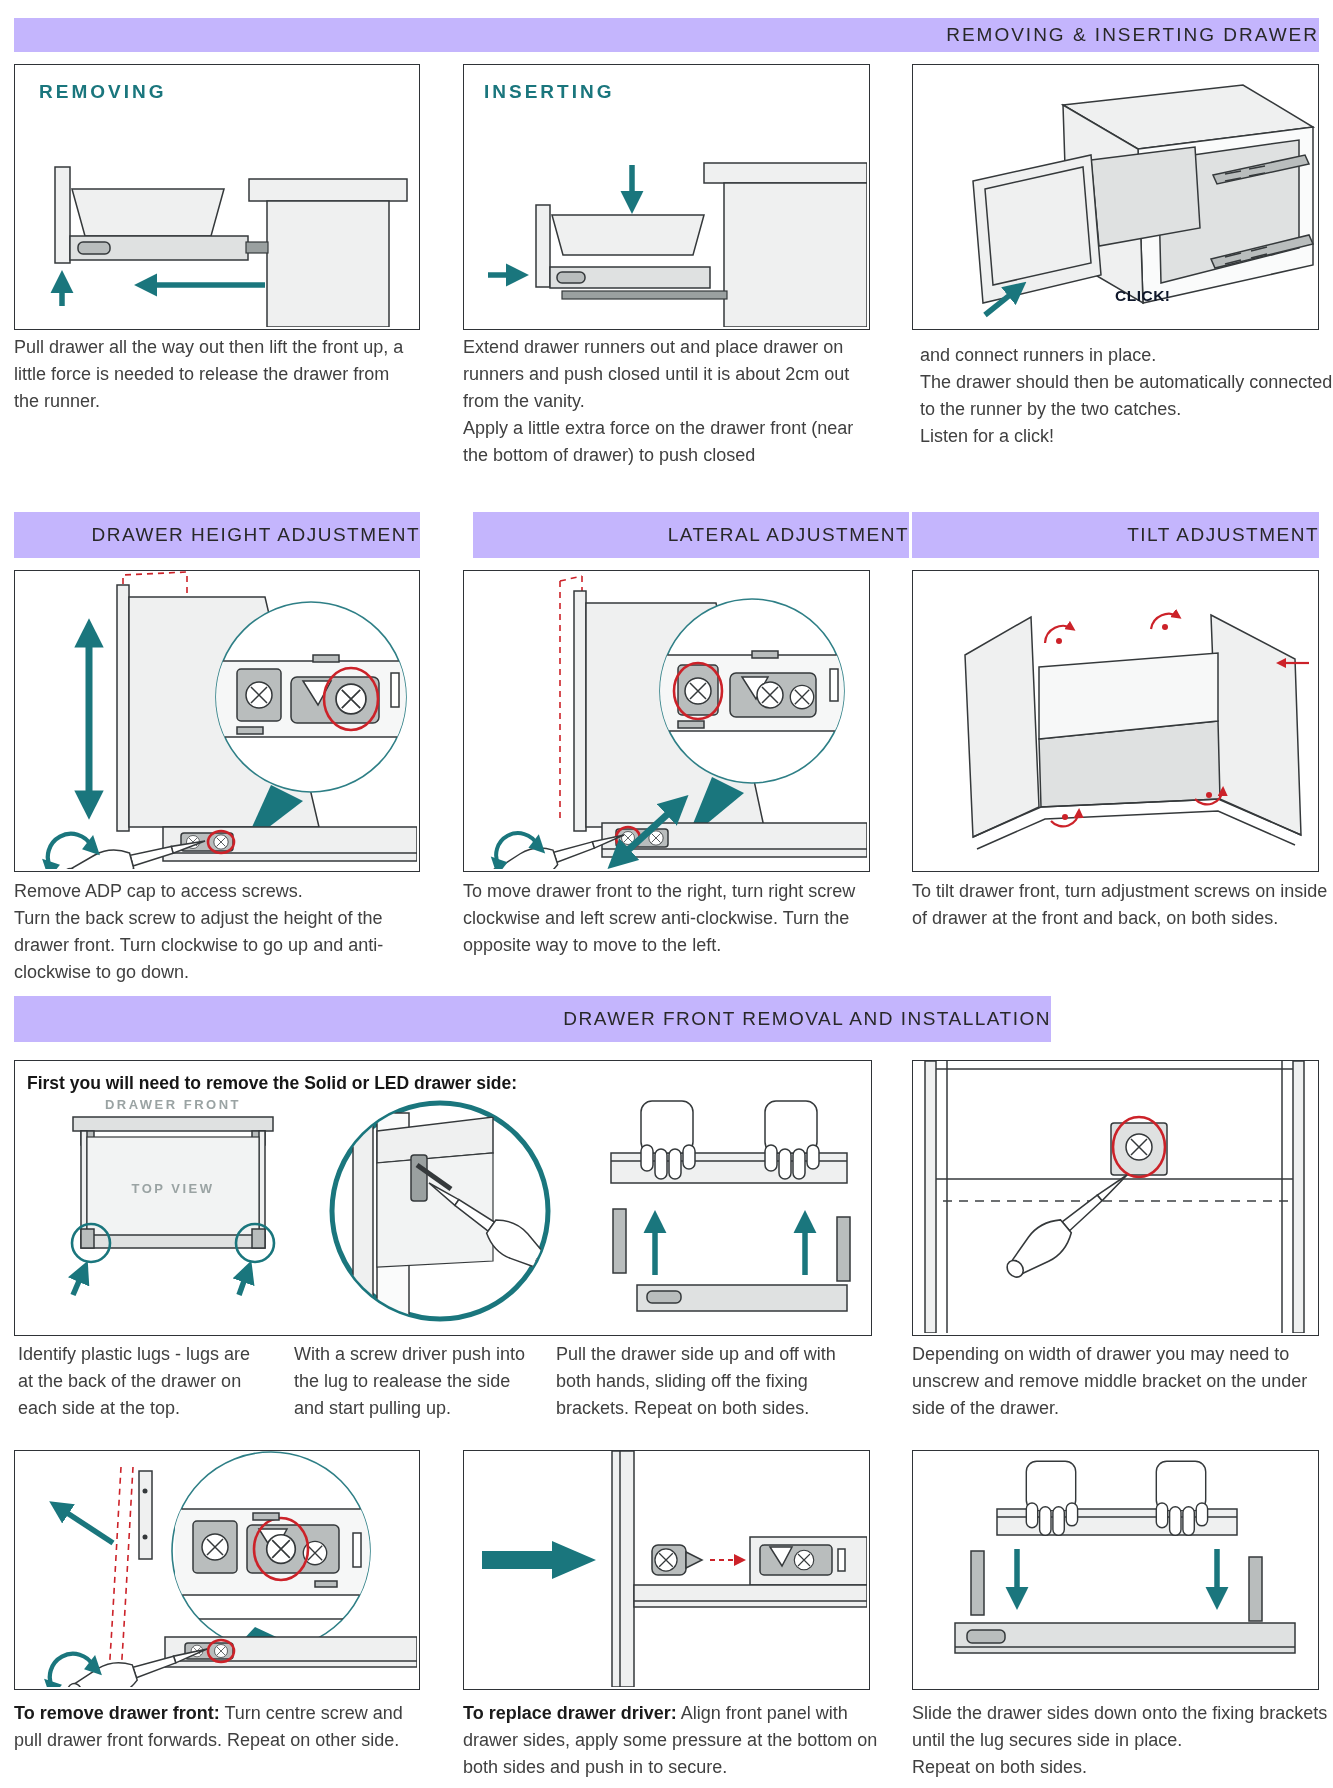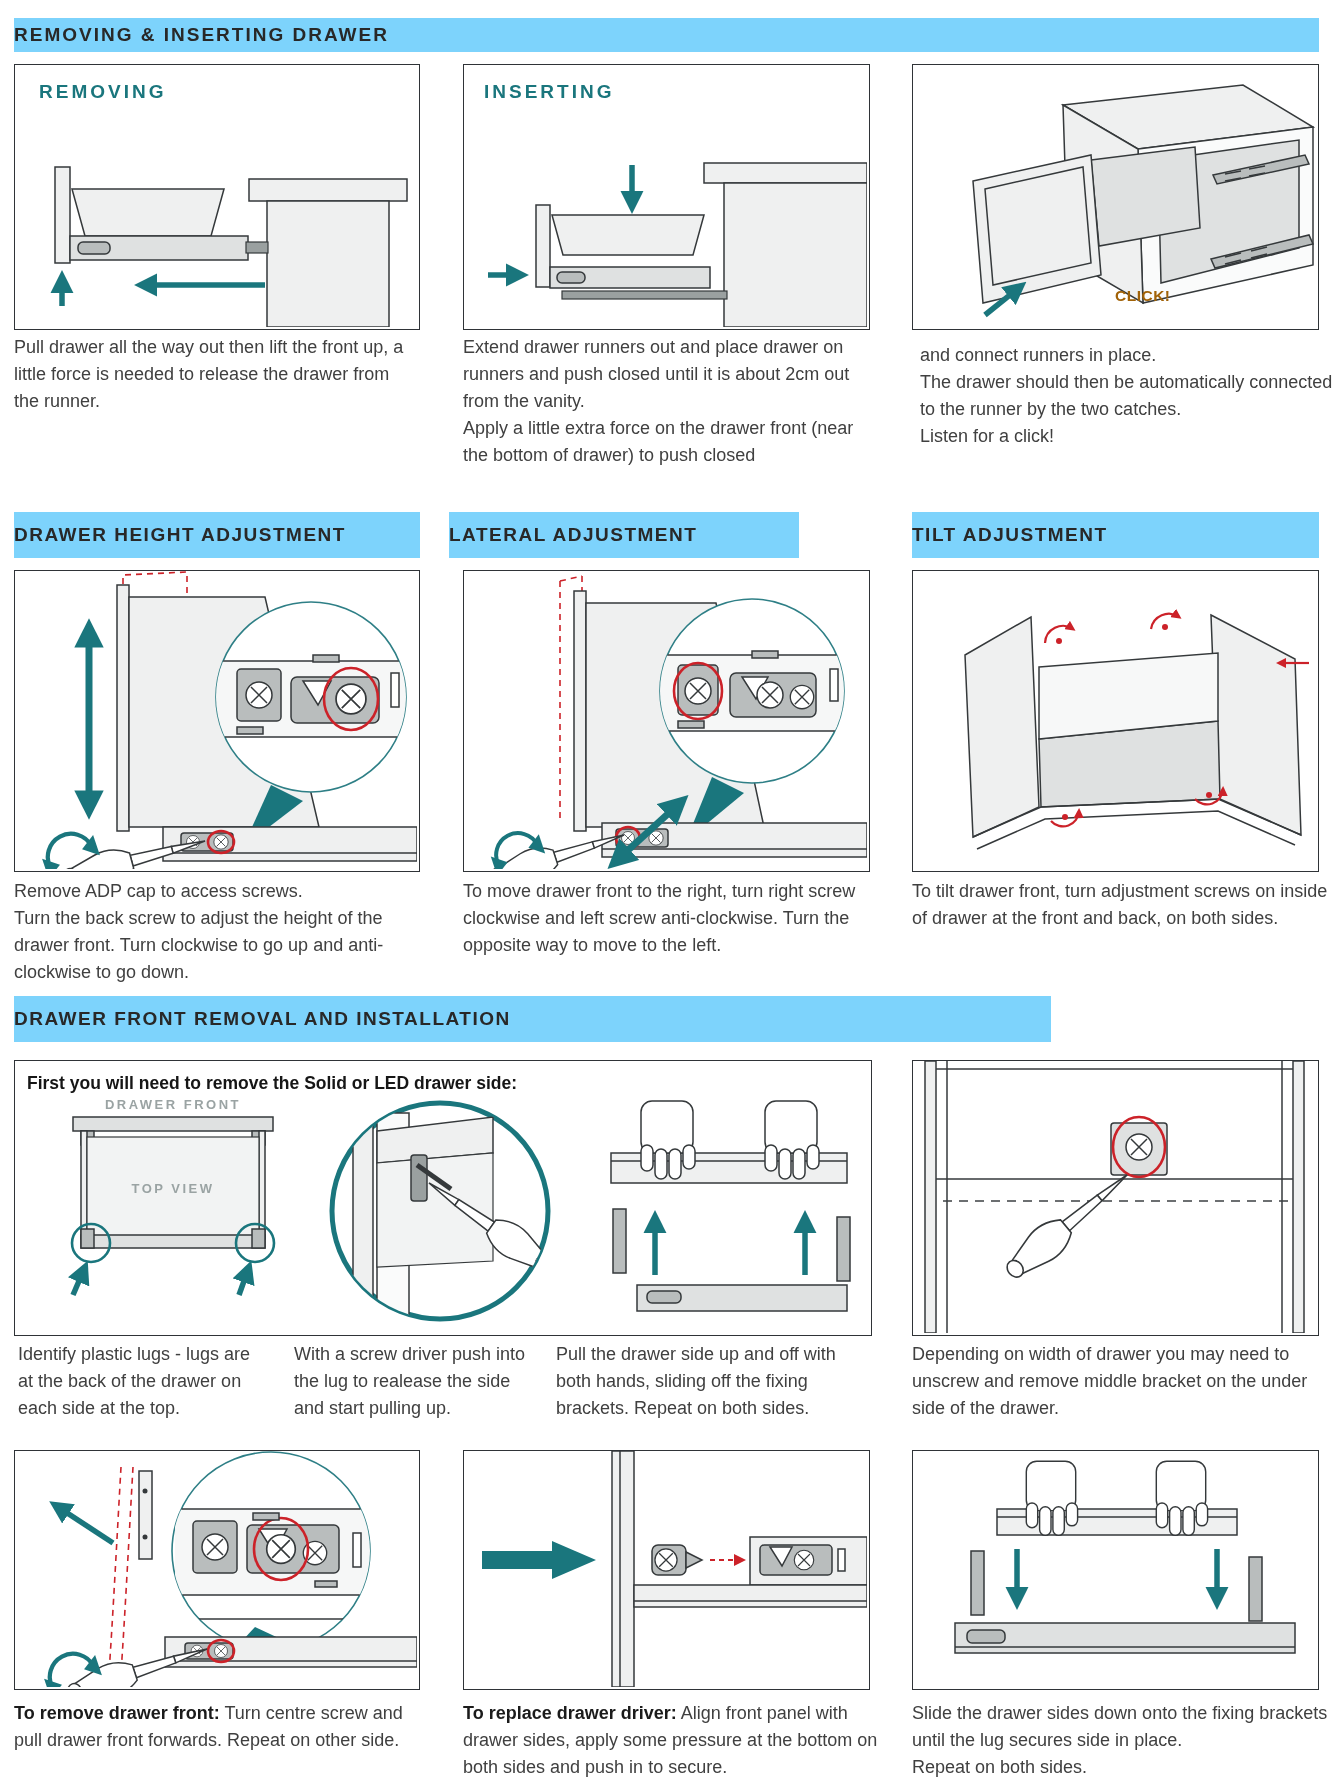--- a/index.html
+++ b/index.html
@@ -1,27 +1,27 @@
 <!DOCTYPE html>
 <html><head>
 <meta charset="utf-8">
 <style>
   html,body{margin:0;padding:0;background:#fff;}
   #canvas{position:relative;width:1333px;height:1788px;background:#ffffff;
           font-family:"Liberation Sans", sans-serif; overflow:hidden;}
   .abs{position:absolute;}
   .box{border:1.6px solid #2f3337;background:#fff;box-sizing:border-box;padding-left:12px;}
-  .gbar{background:#7dd3fc;text-align:left;font-weight:bold;color:#282828;
+  .gbar{background:#c4b5fd;text-align:right;font-weight:normal;color:#282828;
         letter-spacing:2px;box-sizing:border-box;}
   .gbar.big{font-size:19px;line-height:34px;}
   .gbar.sec{font-size:19px;line-height:46px;letter-spacing:1.5px;}
   .btxt{font-size:18px;line-height:27px;color:#404040;white-space:pre-line;}
   .btxt b{color:#1b1b1b;}
   .teal-label{color:#1a767d;font-weight:bold;font-size:19px;letter-spacing:3px;}
-  .click-label{color:#a16207;font-weight:bold;font-size:15.5px;letter-spacing:.5px;}
+  .click-label{color:#0f172a;font-weight:bold;font-size:15.5px;letter-spacing:.5px;}
   .intro{font-size:17.5px;font-weight:bold;color:#161616;text-align:right;}
   svg{display:block;}
   .ta{stroke:#1a767d;stroke-width:5.5;fill:none;marker-end:url(#ah);}
   .ta2{stroke:#1a767d;stroke-width:7;fill:none;marker-end:url(#ah);marker-start:url(#ah);}
   .ra{stroke:#cc2229;stroke-width:2.2;fill:none;marker-end:url(#ahr);}
   .ln{stroke:#35393b;stroke-width:1.5;fill:none;}
   .fill-lt{fill:#eff0f0;stroke:#35393b;stroke-width:1.5;}
   .fill-md{fill:#dfe1e1;stroke:#35393b;stroke-width:1.5;}
   .fill-dk{fill:#b9bdbd;stroke:#35393b;stroke-width:1.5;}
   .fill-w{fill:#fff;stroke:#35393b;stroke-width:1.5;}
@@ -124,21 +124,21 @@
   <p class="abs btxt" style="left:14px;top:334px;width:402px;margin:0">Pull drawer all the way out then lift the front up, a little force is needed to release the drawer from the runner.</p>
   <p class="abs btxt" style="left:463px;top:334px;width:420px;margin:0">Extend drawer runners out and place drawer on runners and push closed until it is about 2cm out from the vanity.
 Apply a little extra force on the drawer front (near the bottom of drawer) to push closed</p>
   <p class="abs btxt" style="left:912px;top:334px;width:420px;margin:8px">and connect runners in place.
 The drawer should then be automatically connected to the runner by the two catches.
 Listen for a click!</p>
 
   <div class="abs gbar sec" style="left:14px;top:512px;width:406px;height:46px">
     <span>DRAWER HEIGHT ADJUSTMENT</span>
   </div>
-  <div class="abs gbar sec" style="left:449px;top:512px;width:350px;height:46px">
+  <div class="abs gbar sec" style="left:473px;top:512px;width:436px;height:46px">
     <span>LATERAL ADJUSTMENT</span>
   </div>
   <div class="abs gbar sec" style="left:912px;top:512px;width:407px;height:46px">
     <span>TILT ADJUSTMENT</span>
   </div>
 
   <div class="abs box" style="left:14px;top:570px;width:406px;height:302px">
     <svg class="abs" style="left:0;top:0" width="402" height="298" viewBox="0 0 402 298">
       <defs>
           <clipPath id="clipH">

